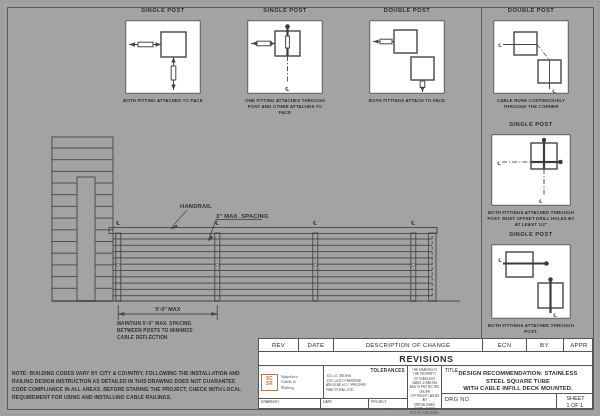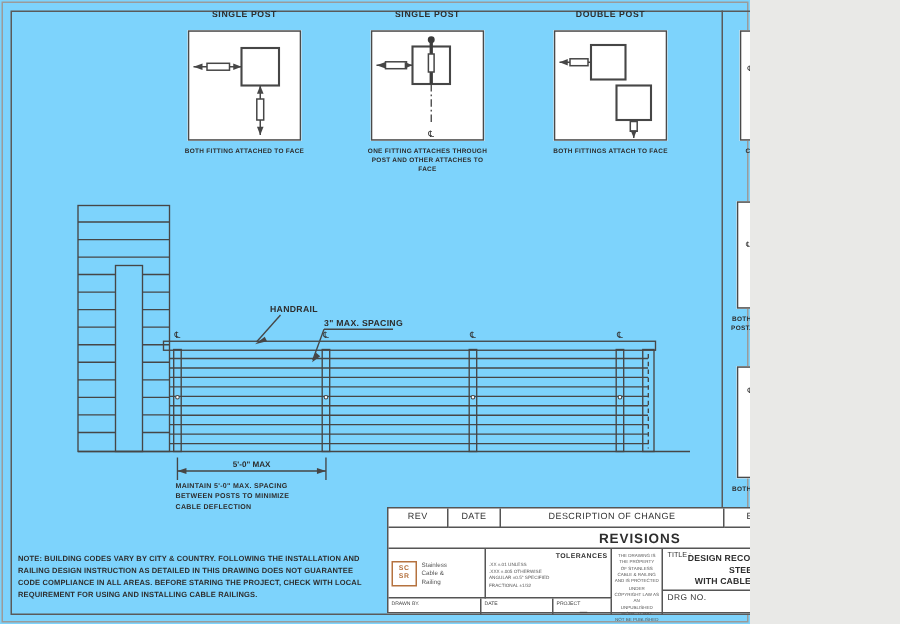--- a/index.html
+++ b/index.html
@@ -1,17 +1,17 @@
 <!DOCTYPE html>
 <html><head>
 <meta charset="utf-8">
 <style>
   html,body{margin:0;padding:0;background:#e9e9e7;}
   .sheet{
-    position:relative;width:500px;height:416px;background:#7dd3fc;
+    position:relative;width:600px;height:416px;background:#a3a3a3;
     font-family:"Liberation Sans",sans-serif;color:#2e2e2e;overflow:hidden;
   }
   .outer-frame{position:absolute;left:1px;top:1px;right:1px;bottom:1px;border:1px solid #9b9b99;}
   .inner-frame{position:absolute;left:7px;top:7px;width:585px;height:401px;border:1px solid #5a5a5a;}
   .vdivider{position:absolute;left:481px;top:7px;width:1px;height:331px;background:#5a5a5a;}
 
   
   .detail{position:absolute;display:flex;flex-direction:column;align-items:center;}
   .detail-title{font-size:5.8px;font-weight:bold;letter-spacing:.4px;margin-bottom:7px;white-space:nowrap;}
   .detail-caption{font-size:4.3px;font-weight:bold;text-align:center;margin-top:4px;line-height:1.45;white-space:pre-line;letter-spacing:.2px;}

